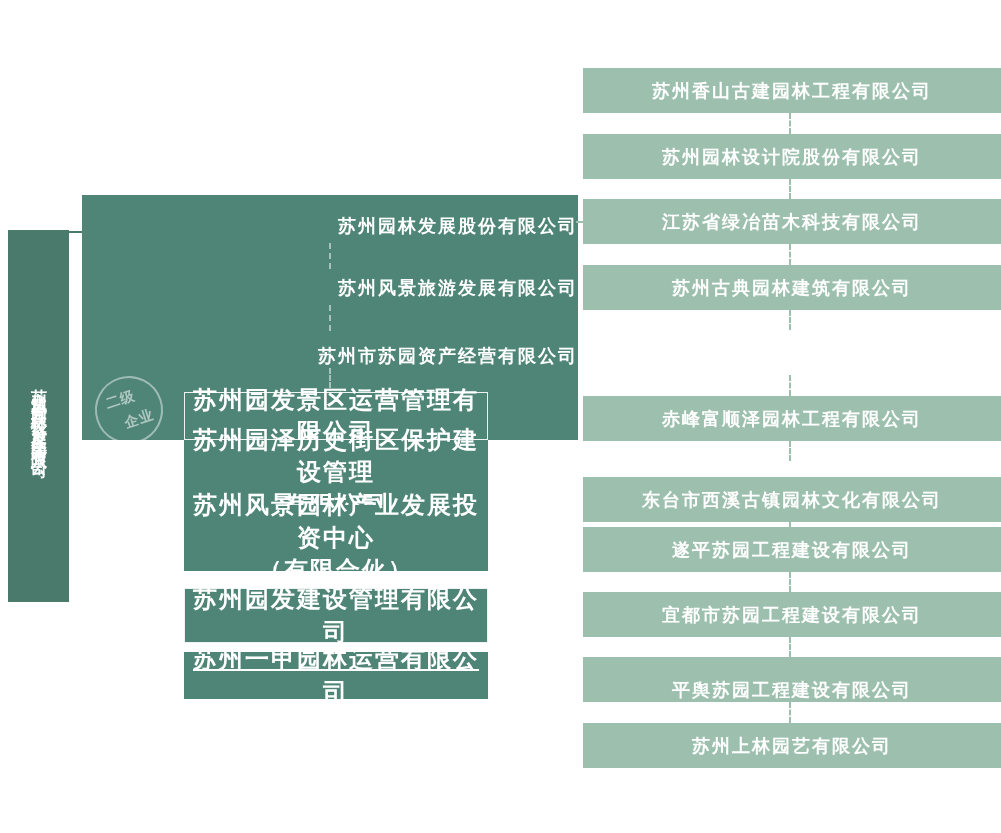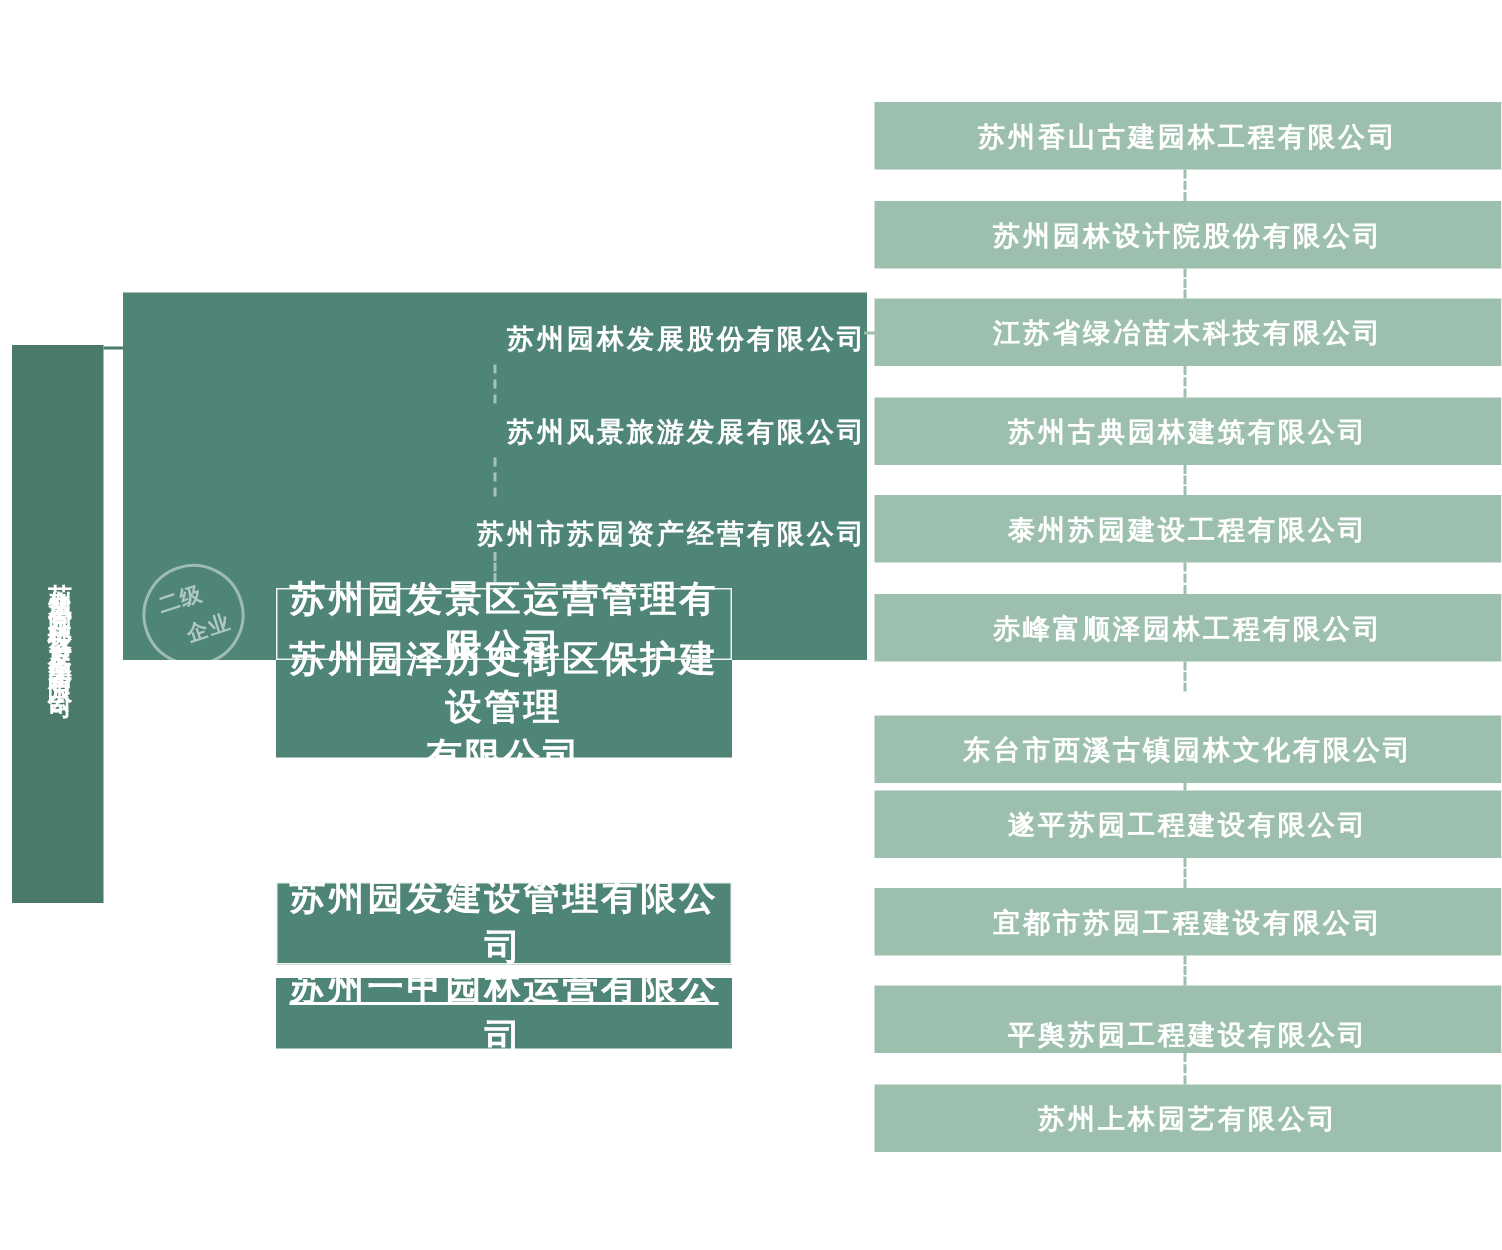--- a/index.html
+++ b/index.html
@@ -131,20 +131,24 @@
 
   <div class="t2-box t2-bordered" style="top:392px;height:48px;">
     <span>苏州园发景区运营管理有限公司</span>
   </div>
 
   <div class="t2-box" style="top:440px;height:65px;">
     <span>苏州园泽历史街区保护建设管理</span>
     <span>有限公司</span>
   </div>
 
+  <div class="t2-box" style="top:505px;height:66px;">
+    <span>苏州风景园林产业发展投资中心</span>
+    <span>（有限合伙）</span>
+  </div>
 
   <div class="t2-box t2-bordered" style="top:588px;height:55px;">
     <span>苏州园发建设管理有限公司</span>
   </div>
 
   <div class="t2-box" style="top:652px;height:47px;text-decoration:underline;">
     <span>苏州一甲园林运营有限公司</span>
   </div>
 
   <div class="watermark">
@@ -167,23 +171,20 @@
   <div class="t3-box" style="top:199px;">
     <span>江苏省绿冶苗木科技有限公司</span>
   </div>
   <div class="t3-dash" style="top:244px;height:21px;"></div>
 
   <div class="t3-box" style="top:265px;">
     <span>苏州古典园林建筑有限公司</span>
   </div>
   <div class="t3-dash" style="top:310px;height:20px;"></div>
 
-  <div class="t3-box" style="top:330px;">
-    <span>泰州苏园建设工程有限公司</span>
-  </div>
   <div class="t3-dash" style="top:375px;height:21px;"></div>
 
   <div class="t3-box" style="top:396px;">
     <span>赤峰富顺泽园林工程有限公司</span>
   </div>
   <div class="t3-dash" style="top:441px;height:20px;"></div>
 
   <div class="t3-box" style="top:477px;">
     <span>东台市西溪古镇园林文化有限公司</span>
   </div>

